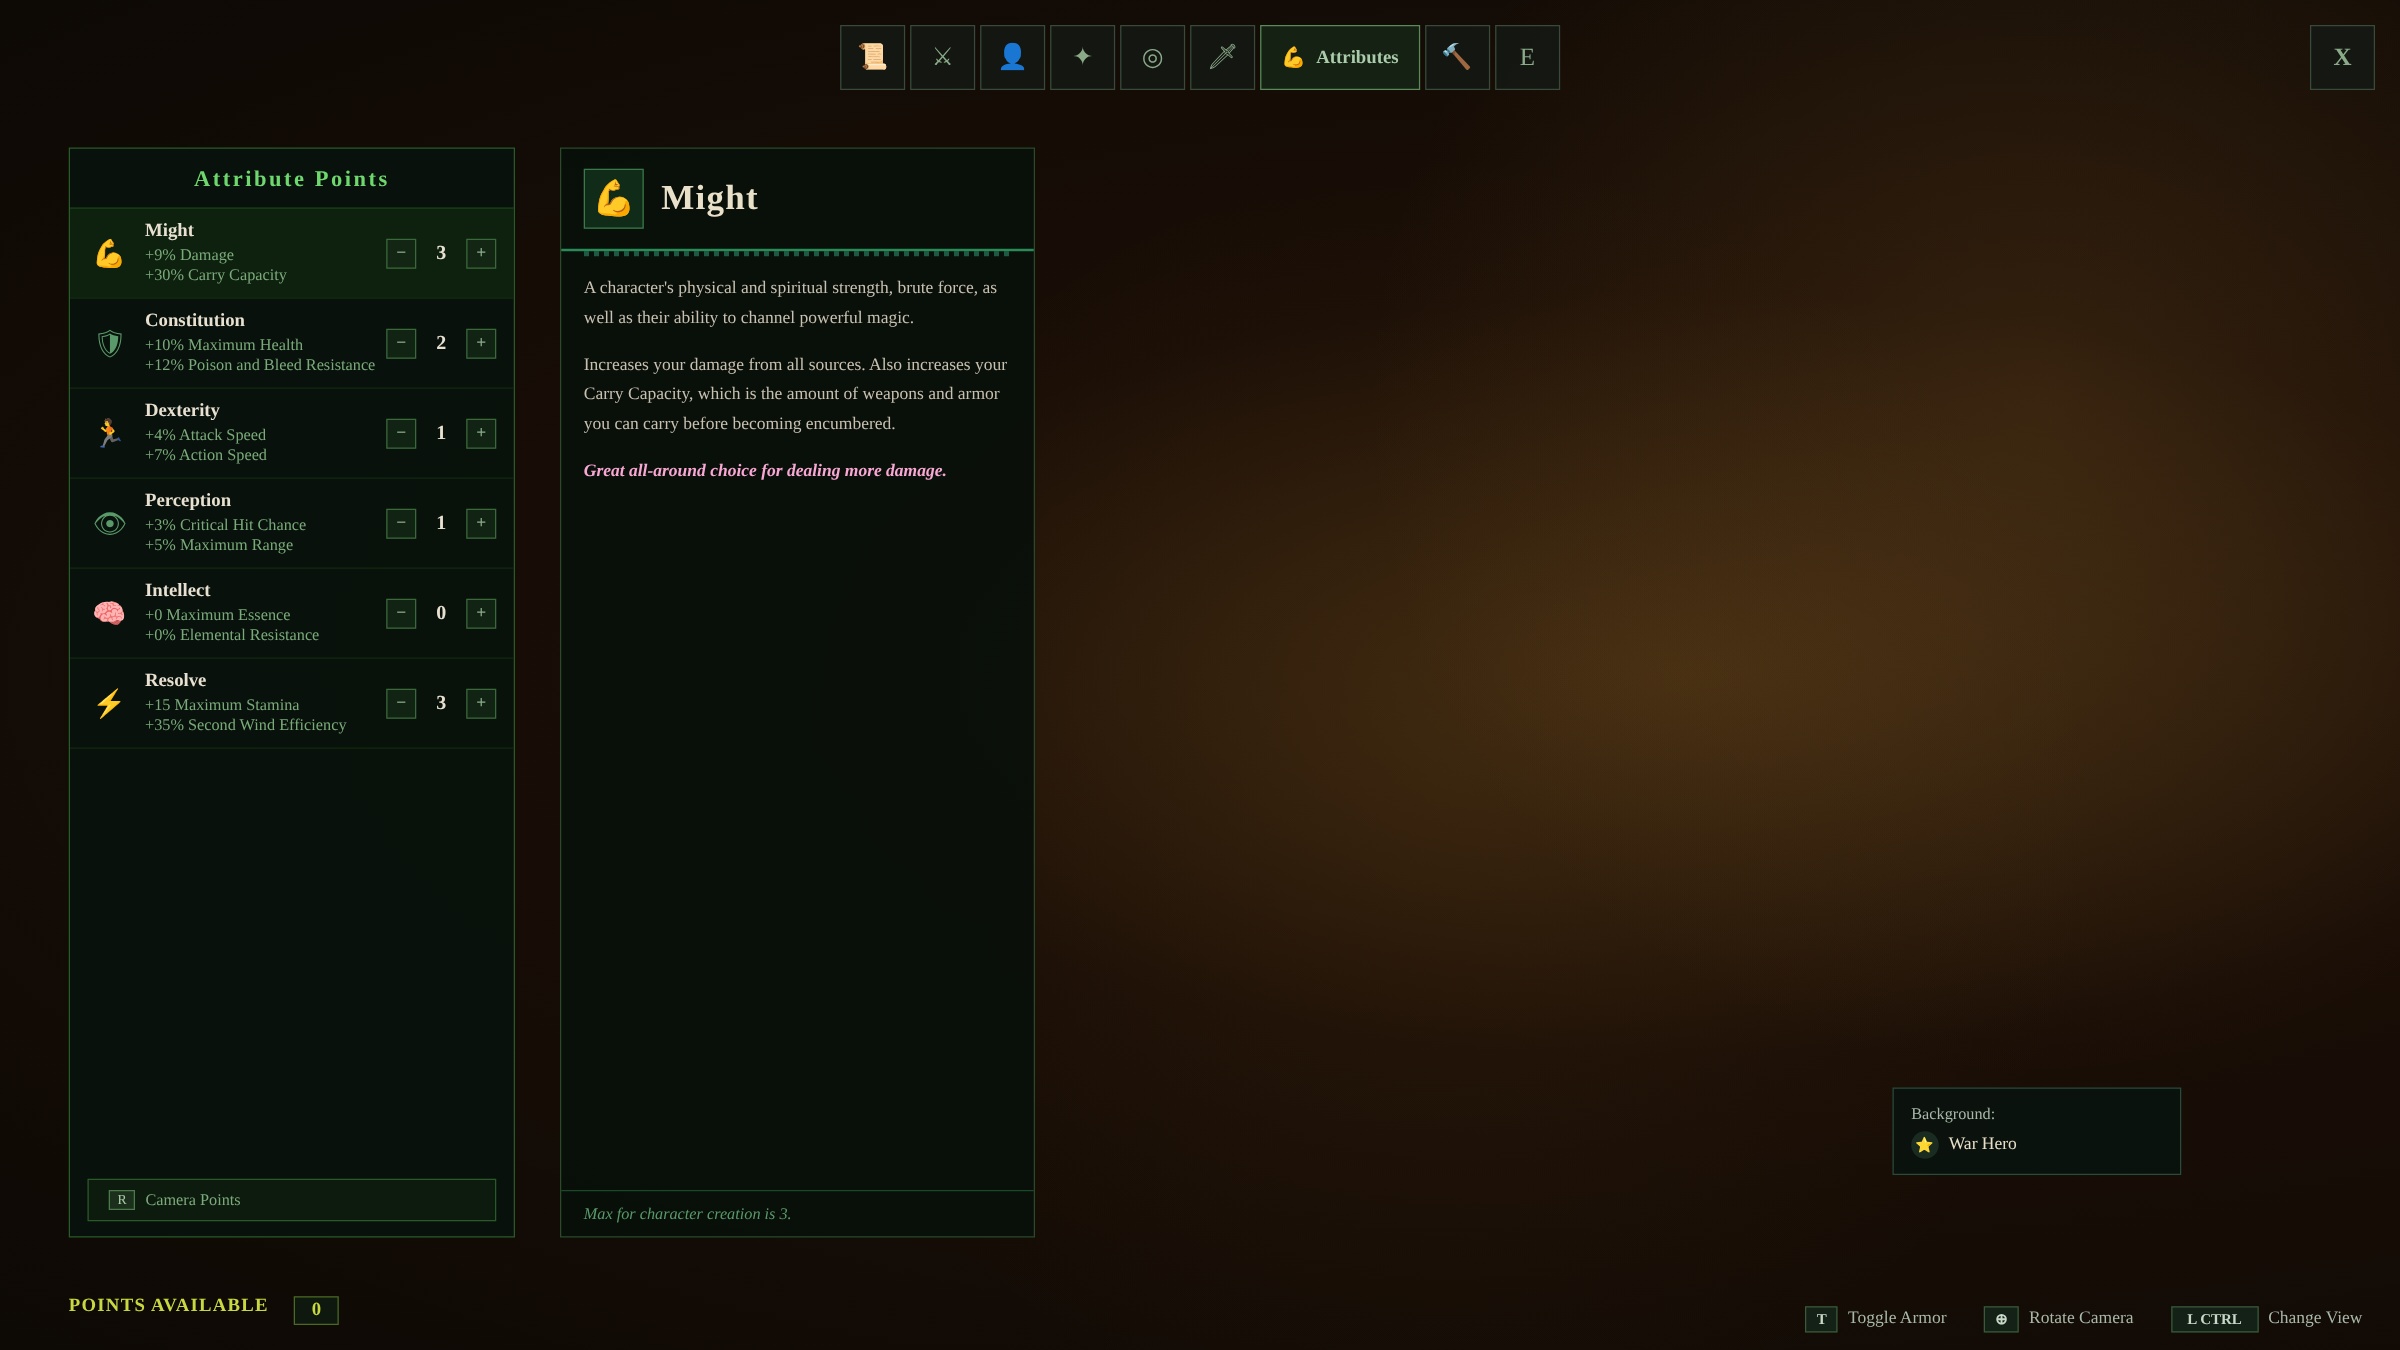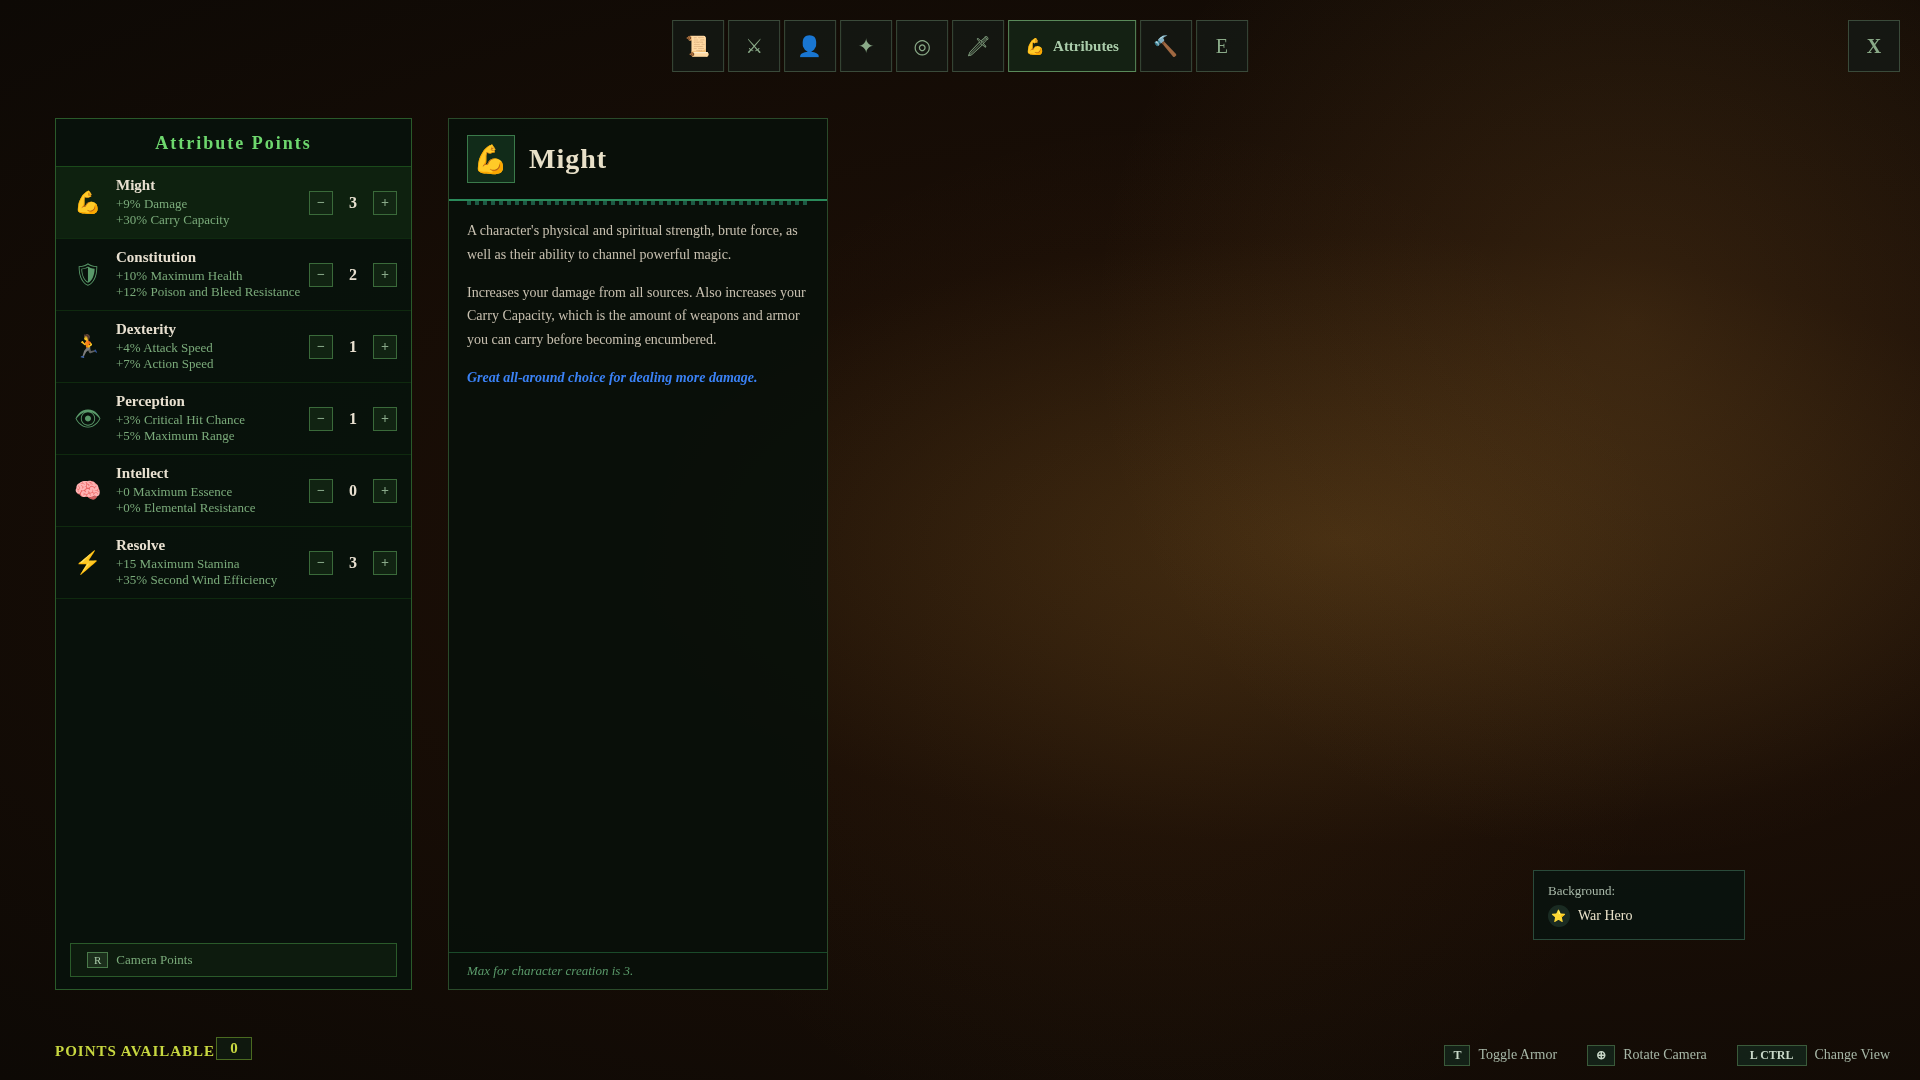--- a/index.html
+++ b/index.html
@@ -217,22 +217,22 @@
       font-size: 11px;
       color: #aaccaa;
     }
 
     
     .points-bar {
       position: absolute;
       bottom: 20px;
       left: 55px;
       display: flex;
-      align-items: flex-end;
-      gap: 1px;
+      align-items: flex-start;
+      gap: 20px;
       z-index: 10;
     }
 
     .points-label {
       color: #c8d840;
       font-size: 15px;
       font-weight: bold;
       letter-spacing: 1px;
     }
 
@@ -306,21 +306,21 @@
       line-height: 1.7;
     }
 
     .detail-body p {
       margin-bottom: 14px;
     }
 
     .detail-body .highlight {
       font-weight: bold;
       font-style: italic;
-      color: #3b82f6;
+      color: #f9a8d4;
     }
 
     
     .max-note {
       position: absolute;
       bottom: 0;
       left: 0;
       right: 0;
       padding: 10px 18px;
       border-top: 1px solid #1a4a2a;
@@ -328,21 +328,21 @@
       font-size: 13px;
       font-style: italic;
       margin-top: 27px;
     }
 
     
     .background-box {
       position: absolute;
       bottom: 140px;
       right: 175px;
-      width: 212px;
+      width: 231px;
       background: rgba(10,18,14,0.92);
       border: 1px solid #2a4a3a;
       padding: 12px 14px;
       z-index: 10;
     }
 
     .bg-label {
       color: #a8b8a8;
       font-size: 13px;
       margin-bottom: 6px;

